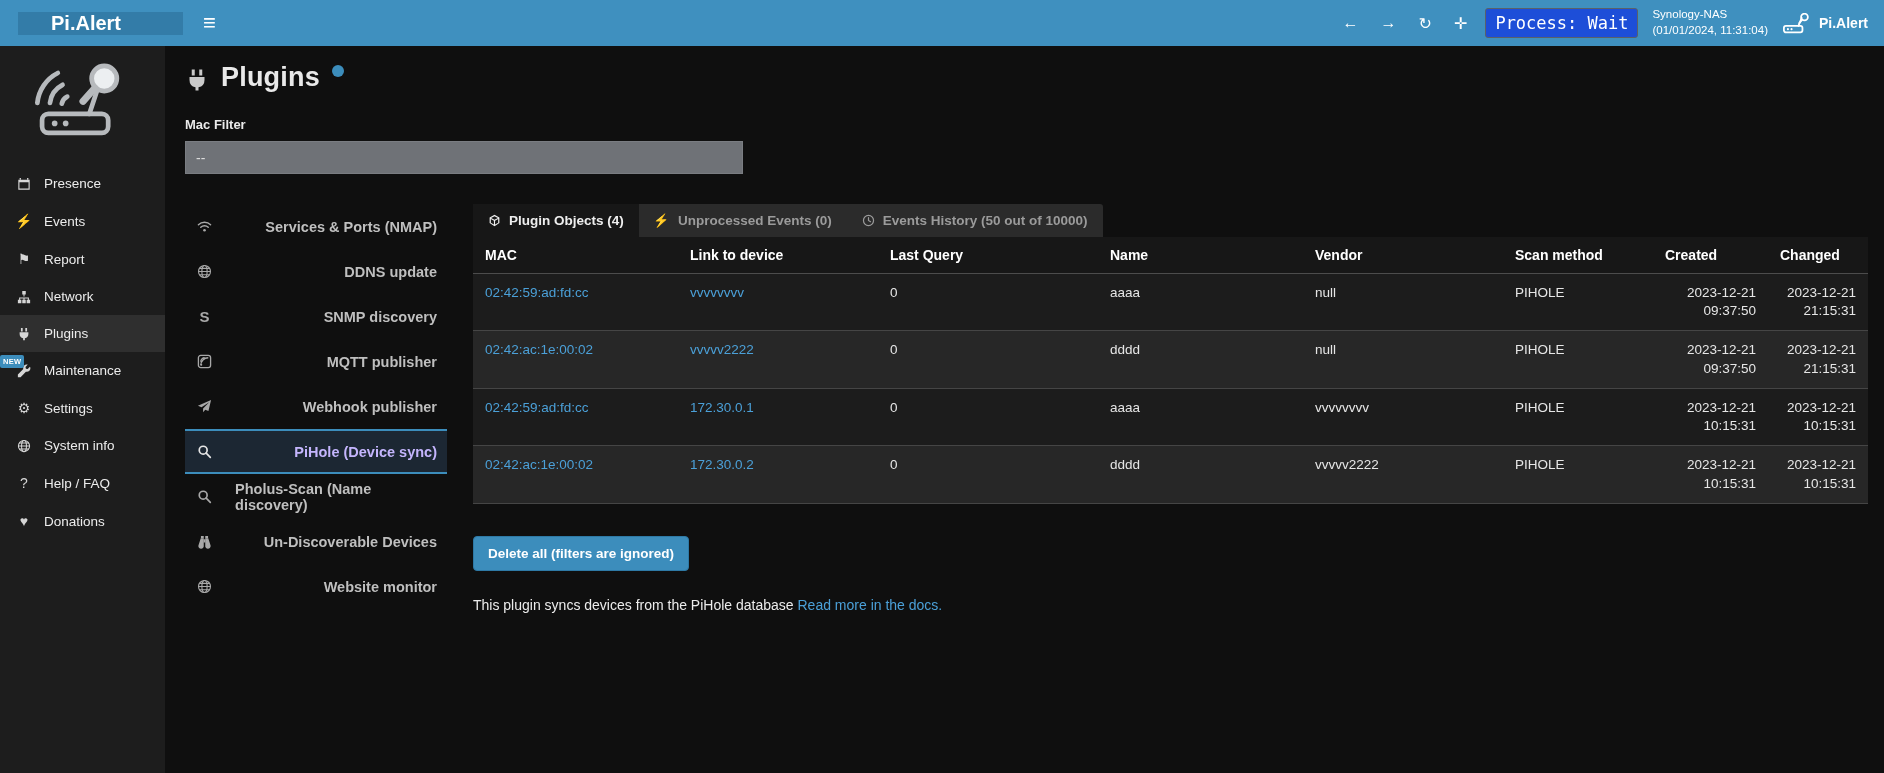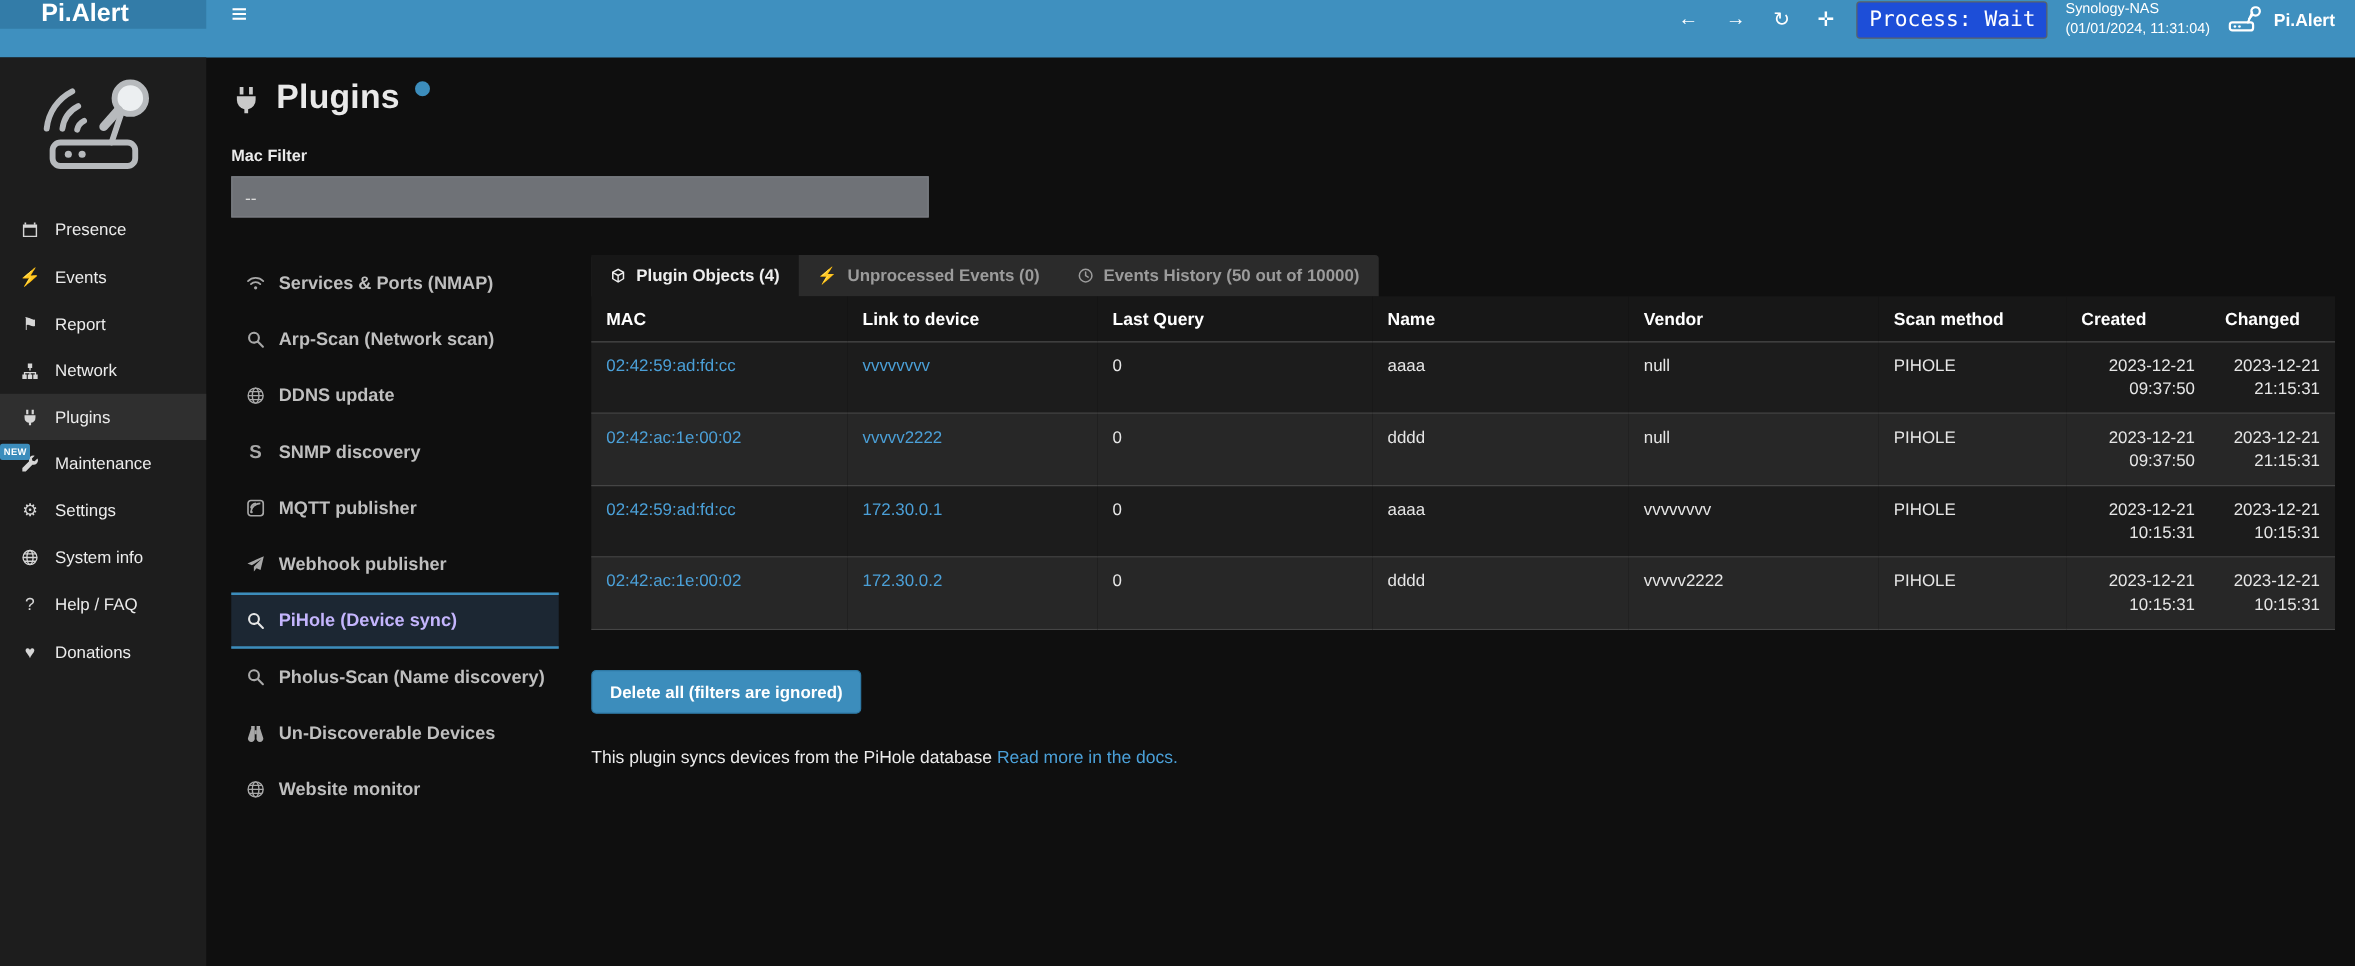--- a/index.html
+++ b/index.html
@@ -6,21 +6,21 @@
   html, body { margin: 0; padding: 0; }
   body {
     width: 1884px; height: 773px; overflow: hidden;
     background: #0f0f0f; color: #ddd;
     font-family: "Liberation Sans", sans-serif;
   }
   .ico { display: inline-flex; align-items: center; justify-content: center; }
   .ico svg { display: block; }
 
   
-  .topbar { height: 46px; background: #3f90bf; display: flex; align-items: flex-start; }
+  .topbar { height: 46px; background: #3f90bf; display: flex; align-items: center; padding-left: 18px; }
   .brand { width: 165px; background: #337ca8; color: #fff; font-size: 20px; font-weight: bold;
            display: flex; align-items: center; padding-left: 33px; cursor: pointer; }
   .burger { background: none; border: none; color: #fff; font-size: 22px; line-height: 1;
             padding: 0 20px; cursor: pointer; }
   .top-right { margin-left: auto; display: flex; align-items: center; gap: 14px; padding-right: 16px; }
   .top-ico { background: none; border: none; color: #fff; font-size: 16px; cursor: pointer; padding: 2px 4px; }
   .process-badge { font-family: "DejaVu Sans Mono", monospace; font-size: 17px; color: #fff;
                    background: #1d4ed8; border: 1px solid #5a6168; border-radius: 3px; padding: 4px 9px; }
   .host { color: #fff; font-size: 11.5px; line-height: 1.35; }
   .app-id { display: flex; align-items: center; gap: 9px; color: #fff; }
@@ -45,22 +45,22 @@
   .page-title { font-size: 27px; font-weight: 600; margin: 0; letter-spacing: .2px; }
   .help-dot { width: 12px; height: 12px; border-radius: 50%; background: #3c8dbc;
               display: inline-block; margin-top: 3px; cursor: pointer; }
   .filter-label { margin-top: 24px; font-size: 13px; font-weight: bold; color: #eaeaea; }
   .filter-input { margin-top: 9px; display: block; width: 558px; height: 33px; background: #6f7277;
                   border: 1px solid #7a7d82; color: #dcdcdc; font-size: 14px; padding: 0 10px;
                   font-family: inherit; }
   .cols { display: flex; gap: 26px; margin-top: 30px; align-items: flex-start; }
 
   .pnav { width: 262px; flex: none; }
-  .pnav-item { display: flex; align-items: center; gap: 9px; height: 45px; padding: 0 10px;
-               font-size: 14.5px; font-weight: 600; color: #bfbfbf; cursor: pointer; }
+  .pnav-item { display: flex; align-items: center; gap: 22px; height: 45px; padding: 0 10px;
+               font-size: 14.5px; font-weight: 600; color: #bfbfbf; cursor: pointer; justify-content: space-between; }
   .pnav-item .ico { width: 19px; font-size: 15px; color: #a8a8a8; }
   .pnav-item.active { background: #1c2733; border-top: 2px solid #3c8dbc;
                       border-bottom: 2px solid #3c8dbc; color: #c4b5fd; }
   .pnav-item.active .ico { color: #e6e6e6; }
 
   .panel { flex: 1; min-width: 0; }
   .tabs { display: inline-flex; background: #2b2b2b; border-radius: 3px 3px 0 0; }
   .tab { display: flex; align-items: center; gap: 8px; padding: 9px 15px; font-size: 13.5px;
          font-weight: 600; color: #9b9b9b; cursor: pointer; white-space: nowrap; }
   .tab .ico { font-size: 13px; }
@@ -232,29 +232,20 @@
 
         <nav class="pnav">
           <div class="pnav-item">
             <span class="ico">
                 <svg viewBox="0 0 16 16" width="1em" height="1em" fill="none" stroke="currentColor" stroke-width="1.5" stroke-linecap="round">
                   <path d="M1.5 6.2a9.2 9.2 0 0 1 13 0M4 8.8a5.6 5.6 0 0 1 8 0"></path>
                   <circle cx="8" cy="12" r="1.4" fill="currentColor" stroke="none"></circle>
                 </svg>
               </span>
             <span>Services &amp; Ports (NMAP)</span>
-          </div>
-          <div class="pnav-item">
-            <span class="ico">
-                <svg viewBox="0 0 16 16" width="1em" height="1em" fill="none" stroke="currentColor" stroke-width="1.8" stroke-linecap="round">
-                  <circle cx="6.6" cy="6.6" r="4.2"></circle>
-                  <path d="M9.8 9.8L14.2 14.2"></path>
-                </svg>
-              </span>
-            <span>Arp-Scan (Network scan)</span>
           </div>
           <div class="pnav-item">
             <span class="ico">
                 <svg viewBox="0 0 16 16" width="1em" height="1em" fill="none" stroke="currentColor" stroke-width="1.2">
                   <circle cx="8" cy="8" r="6.4"></circle>
                   <ellipse cx="8" cy="8" rx="2.8" ry="6.4"></ellipse>
                   <path d="M1.6 8h12.8M2.5 4.6h11M2.5 11.4h11"></path>
                 </svg>
               </span>
             <span>DDNS update</span>

